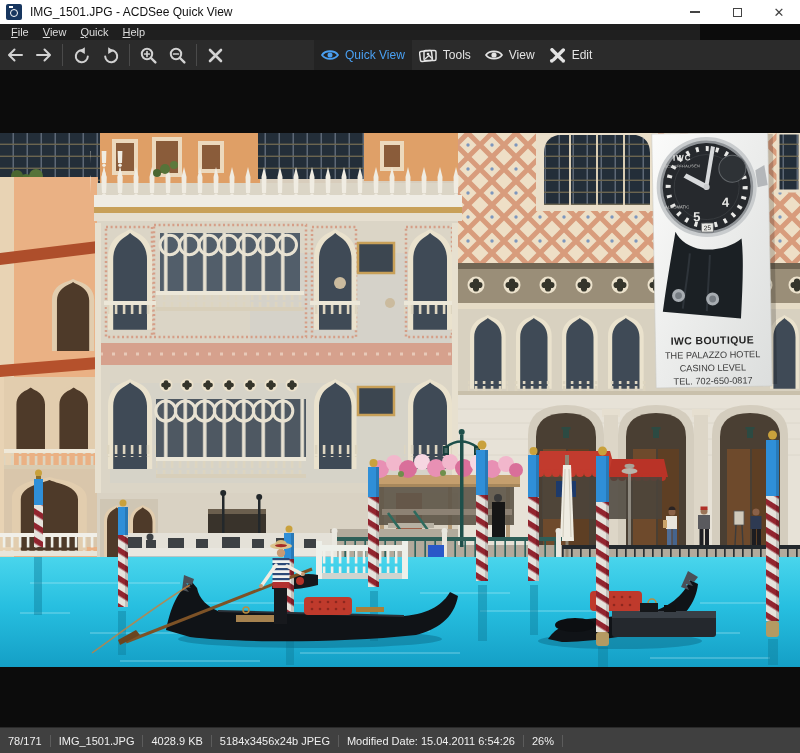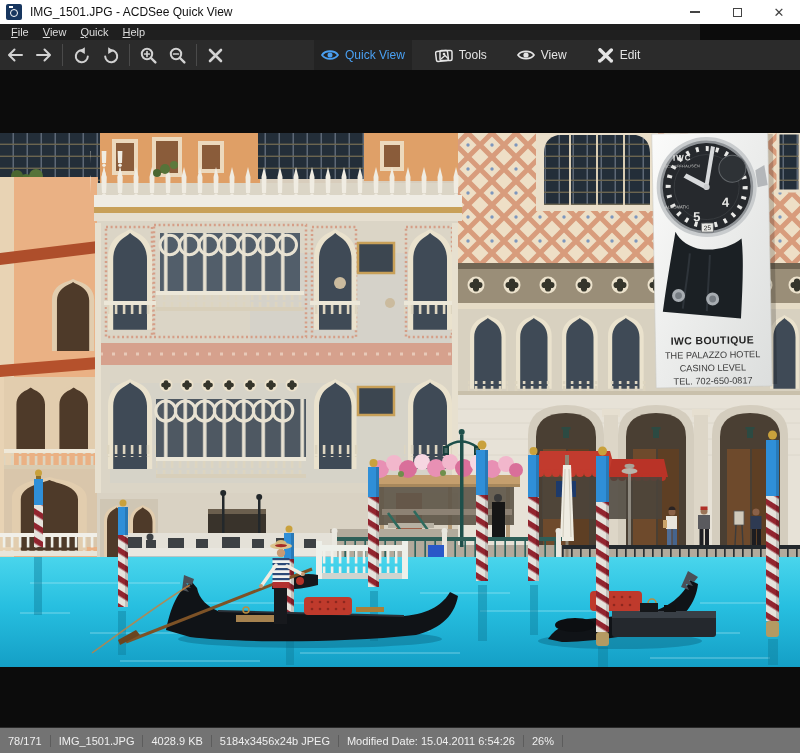--- a/index.html
+++ b/index.html
@@ -27,32 +27,32 @@
            display:flex;align-items:center;padding-left:4px;box-sizing:border-box;}
   .menu-item{display:inline-block;color:#dcdcdc;font-size:11px;padding:0 7px;}
   .menu-item::first-letter{text-decoration:underline;}
 
   
   .toolbar{position:absolute;top:40px;left:0;width:800px;height:30px;background:#2b2b2b;
            display:flex;align-items:center;box-sizing:border-box;}
   .tbtn{width:27px;height:26px;display:flex;align-items:center;justify-content:center;margin:0 1px;}
   .tbtn svg{stroke:#d2d2d2;fill:none;stroke-width:2;stroke-linecap:round;stroke-linejoin:round;}
   .tsep{width:1px;height:22px;background:#4a4a4a;margin:0 4px;}
-  .tabs{display:flex;margin-left:84px;height:30px;align-items:stretch;gap:16px;}
+  .tabs{display:flex;margin-left:84px;height:30px;align-items:stretch;}
   .tab{display:flex;align-items:center;gap:6px;padding:0 7px;font-size:12px;color:#e4e4e4;}
   .tab svg{flex:0 0 auto;}
   .tab.active{color:#4aa0f2;background:#232323;}
 
   
   .image-area{position:absolute;top:70px;left:0;width:800px;height:657px;background:#0c0c0c;overflow:hidden;}
   svg.photo{position:absolute;top:63px;left:0;display:block;}
   svg text{font-family:"Liberation Sans","DejaVu Sans",sans-serif;}
 
   
-  .statusbar{position:absolute;top:727px;left:0;width:800px;height:26px;background:#737373;
+  .statusbar{position:absolute;top:727px;left:0;width:800px;height:26px;background:#404040;
              border-top:1px solid #2a2a2a;box-sizing:border-box;display:flex;align-items:center;
              padding-left:8px;color:#efefef;font-size:11px;}
   .sseg{padding:0 8px;border-right:1px solid #5c5c5c;white-space:nowrap;}
   .sseg:first-child{padding-left:0;}
 </style>
 </head>
 <body>
 
 <div class="screen">
 

